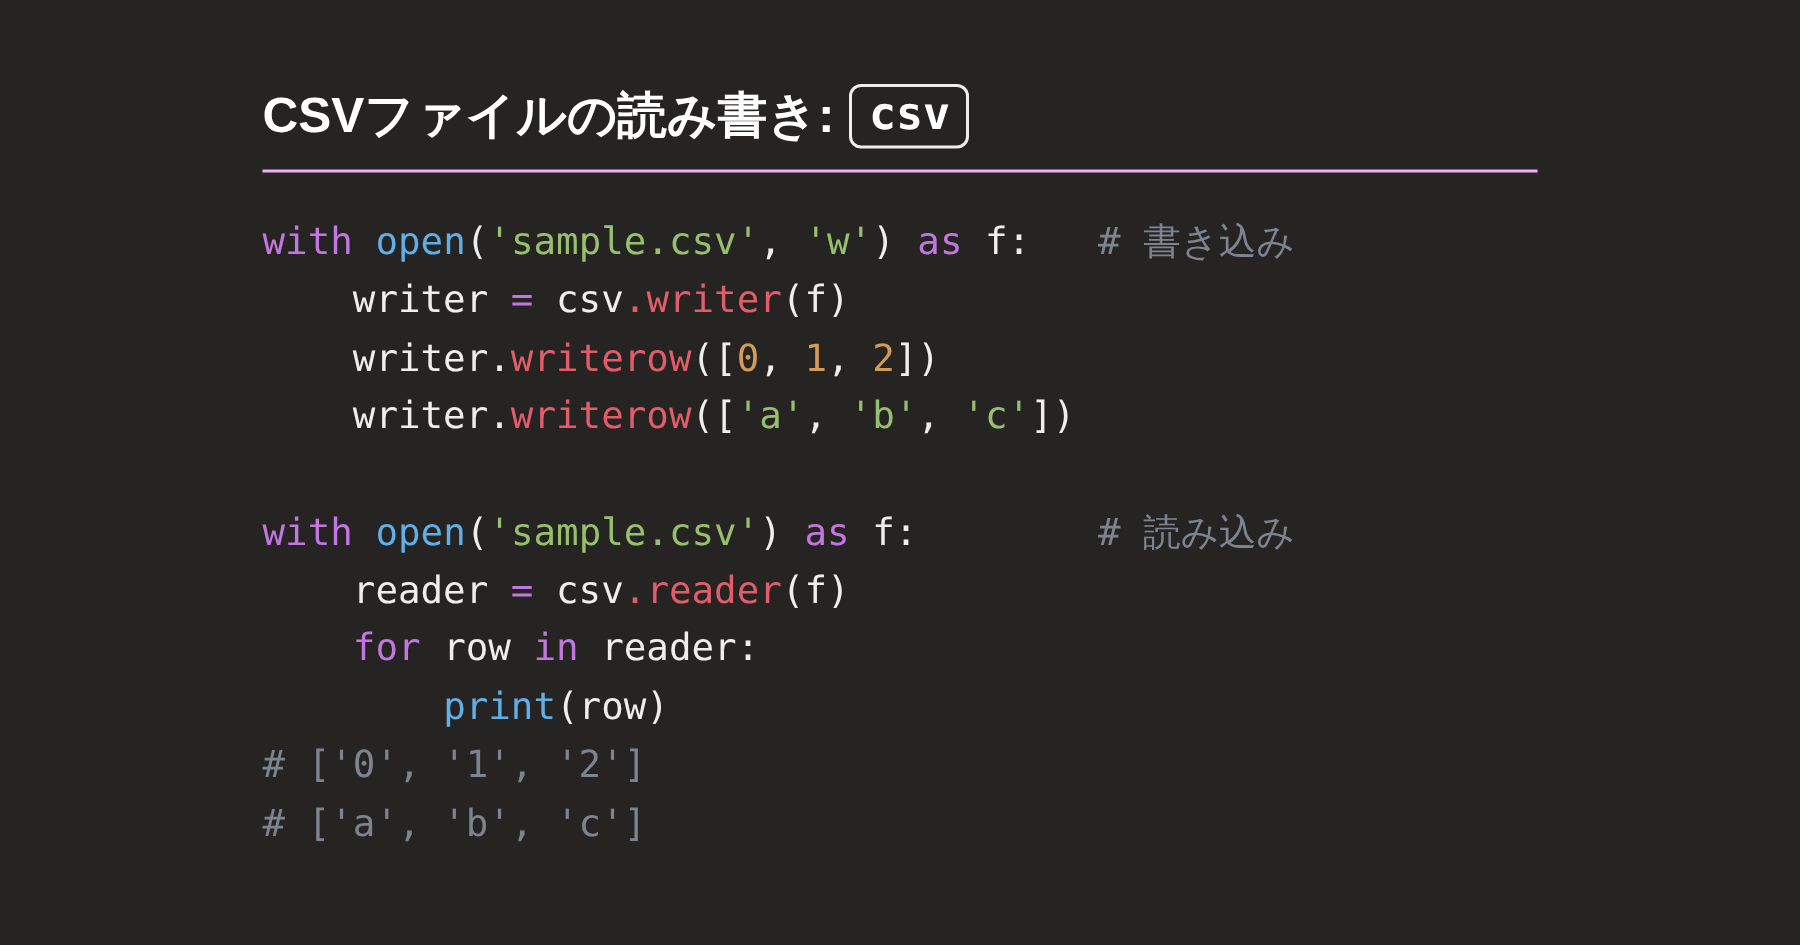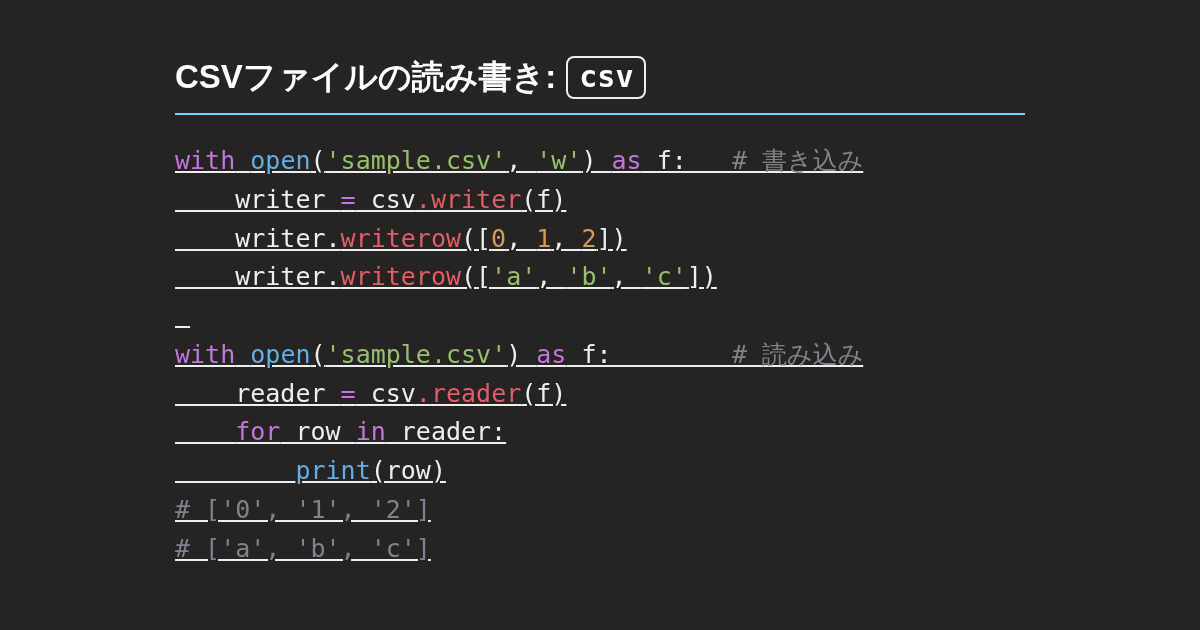--- a/index.html
+++ b/index.html
@@ -13,41 +13,40 @@
       overflow: hidden;
     }
     .title {
       font-size: 33px;
       font-weight: 700;
       color: #ffffff;
       display: flex;
       align-items: center;
       gap: 10px;
       padding-bottom: 13px;
-      border-bottom: 2px solid #7dd3fc;
+      border-bottom: 2px solid #f0abfc;
       margin-bottom: 27px;
     }
     .title-badge {
       display: inline-flex;
       align-items: center;
       justify-content: center;
       border: 2px solid #eeeeee;
       border-radius: 8px;
       padding: 1px 11px 3px 11px;
       font-family: ui-monospace, SFMono-Regular, Menlo, Monaco, Consolas, monospace;
       font-size: 30px;
       font-weight: 700;
     }
     .code {
       font-family: ui-monospace, SFMono-Regular, Menlo, Monaco, Consolas, monospace;
       font-size: 25px;
       line-height: 1.55;
       white-space: pre;
       font-weight: 500;
-      text-decoration: underline;
     }
     .tok-kw     { color: #c276df; }  
     .tok-fn     { color: #61afe6; }  
     .tok-str    { color: #97c06e; }  
     .tok-num    { color: #d29b5b; }  
     .tok-punc   { color: #eeeeee; }  
     .tok-name   { color: #e15d69; }  
     .tok-cmt    { color: #7e848f; }  
   </style>
 </head>

